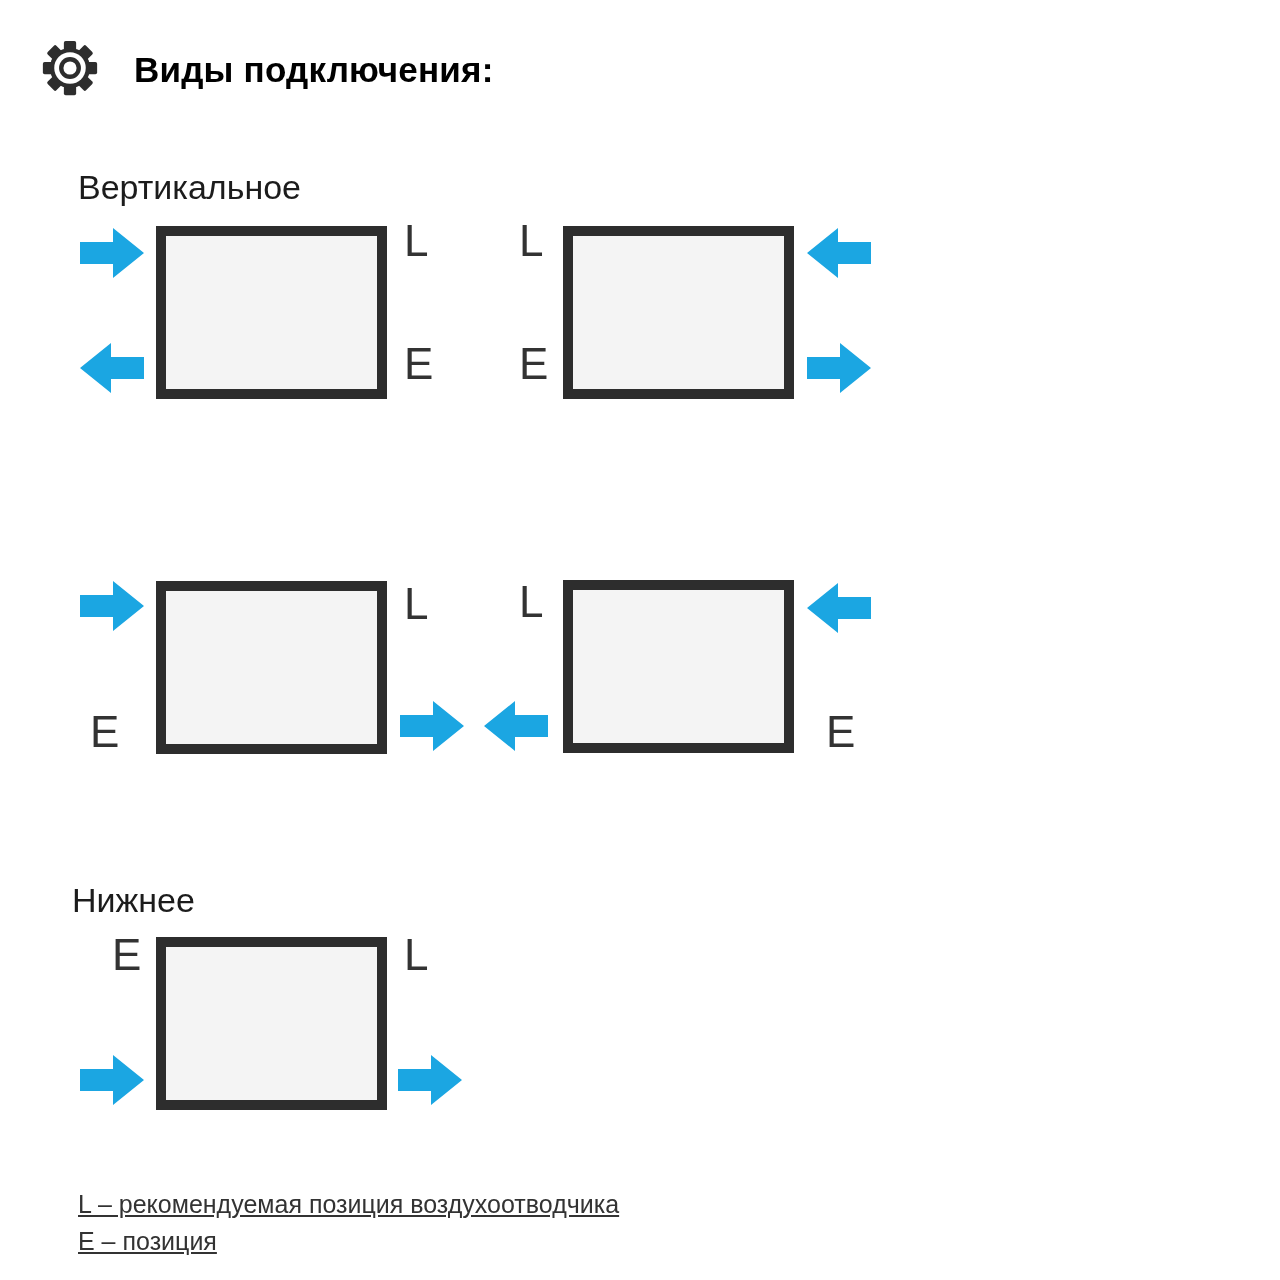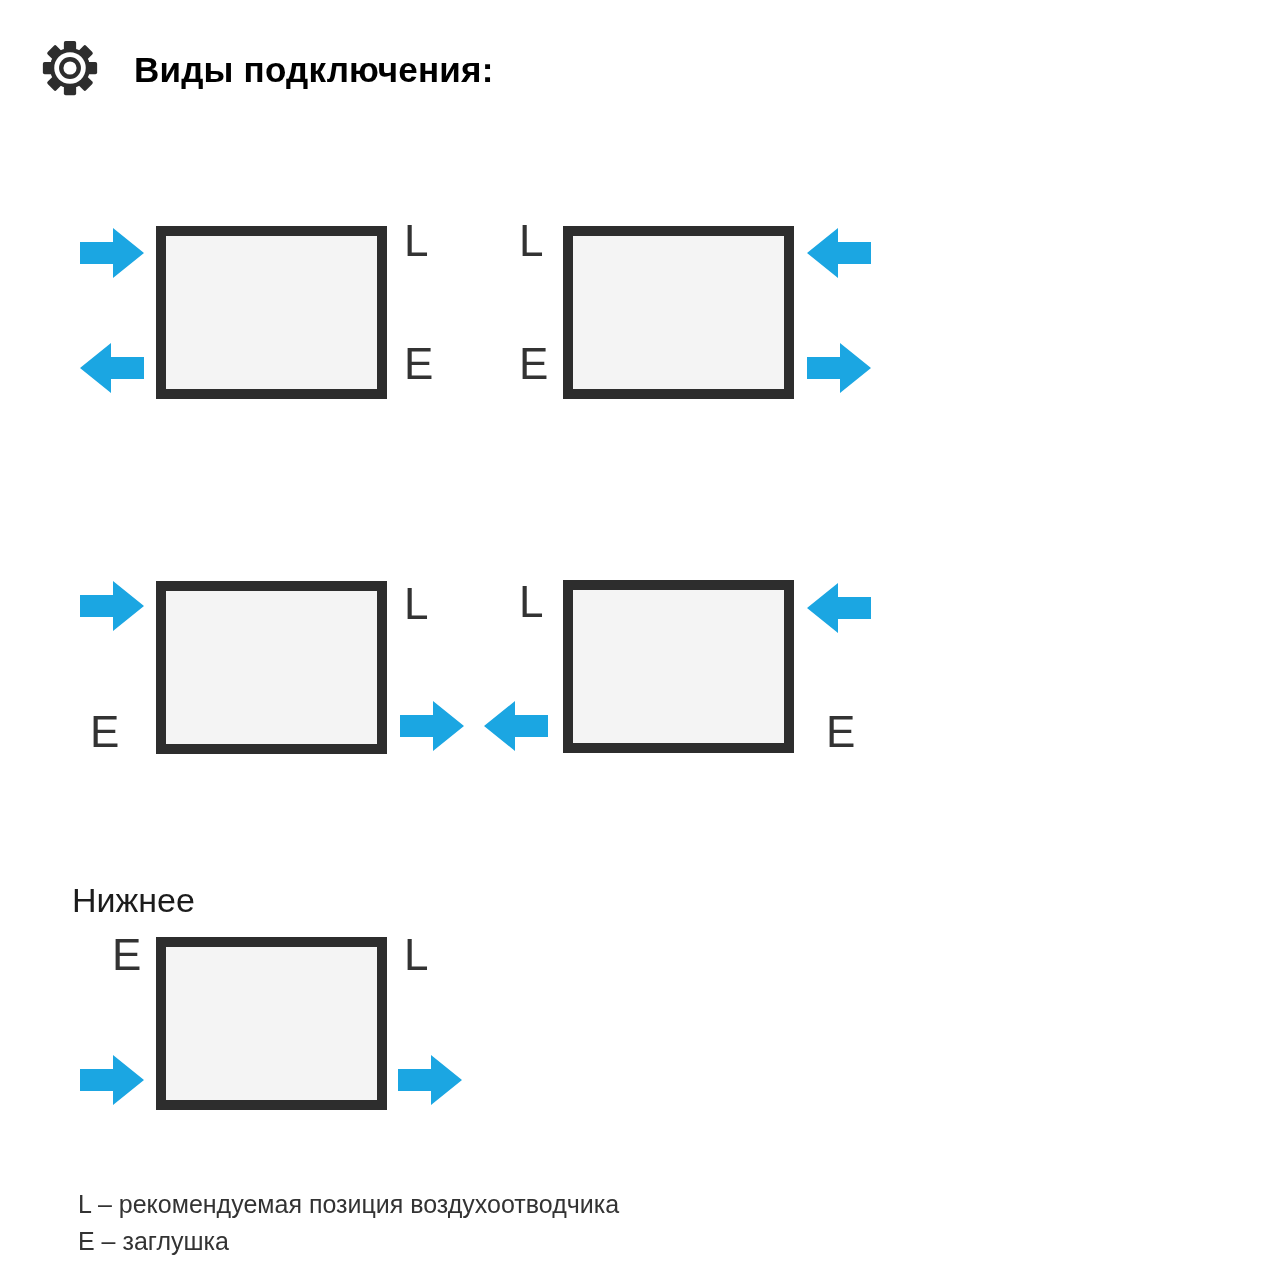--- a/index.html
+++ b/index.html
@@ -41,20 +41,21 @@
     color: #333333;
     line-height: 1;
     white-space: nowrap;
   }
   .legend {
     font-size: 25px;
     font-weight: 400;
     color: #333333;
     line-height: 37px;
     white-space: nowrap;
+    text-decoration: underline;
   }
 </style>
 </head>
 <body>
 
 <div id="canvas">
 
   <div class="abs" style="left:42px; top:40px;">
     <svg width="56" height="56" viewBox="-32 -32 64 64">
       <g fill="#2d2d2d">
@@ -68,20 +69,21 @@
         <rect x="-7" y="-31" width="14" height="14" rx="2" transform="rotate(315)"></rect>
         <circle r="23"></circle>
       </g>
       <circle r="18" fill="#ffffff"></circle>
       <circle r="12.5" fill="#2d2d2d"></circle>
       <circle r="7.5" fill="#ffffff"></circle>
     </svg>
   </div>
   <div class="abs page-title" style="left:134px; top:50px;">Виды подключения:</div>
 
+  <div class="abs section-title" style="left:78px; top:168px;">Вертикальное</div>
 
   <div class="abs arrow" style="left:80px; top:226px;">
     <svg viewBox="0 0 64 54">
         <polygon points="0,16 33,16 33,2 64,27 33,52 33,38 0,38" fill="#1ba6e2"></polygon>
       </svg>
   </div>
   <div class="abs radiator" style="left:156px; top:226px;"></div>
   <div class="abs port" style="left:404px; top:219px;">L</div>
   <div class="abs arrow left" style="left:80px; top:341px;">
     <svg viewBox="0 0 64 54">
@@ -144,16 +146,16 @@
       </svg>
   </div>
   <div class="abs arrow" style="left:398px; top:1053px;">
     <svg viewBox="0 0 64 54">
         <polygon points="0,16 33,16 33,2 64,27 33,52 33,38 0,38" fill="#1ba6e2"></polygon>
       </svg>
   </div>
 
   <div class="abs legend" style="left:78px; top:1186px;">
     <div>L – рекомендуемая позиция воздухоотводчика</div>
-    <div>E – заглушка</div>
+    <div>E – позиция</div>
   </div>
 
 </div>
 
 </body></html>

